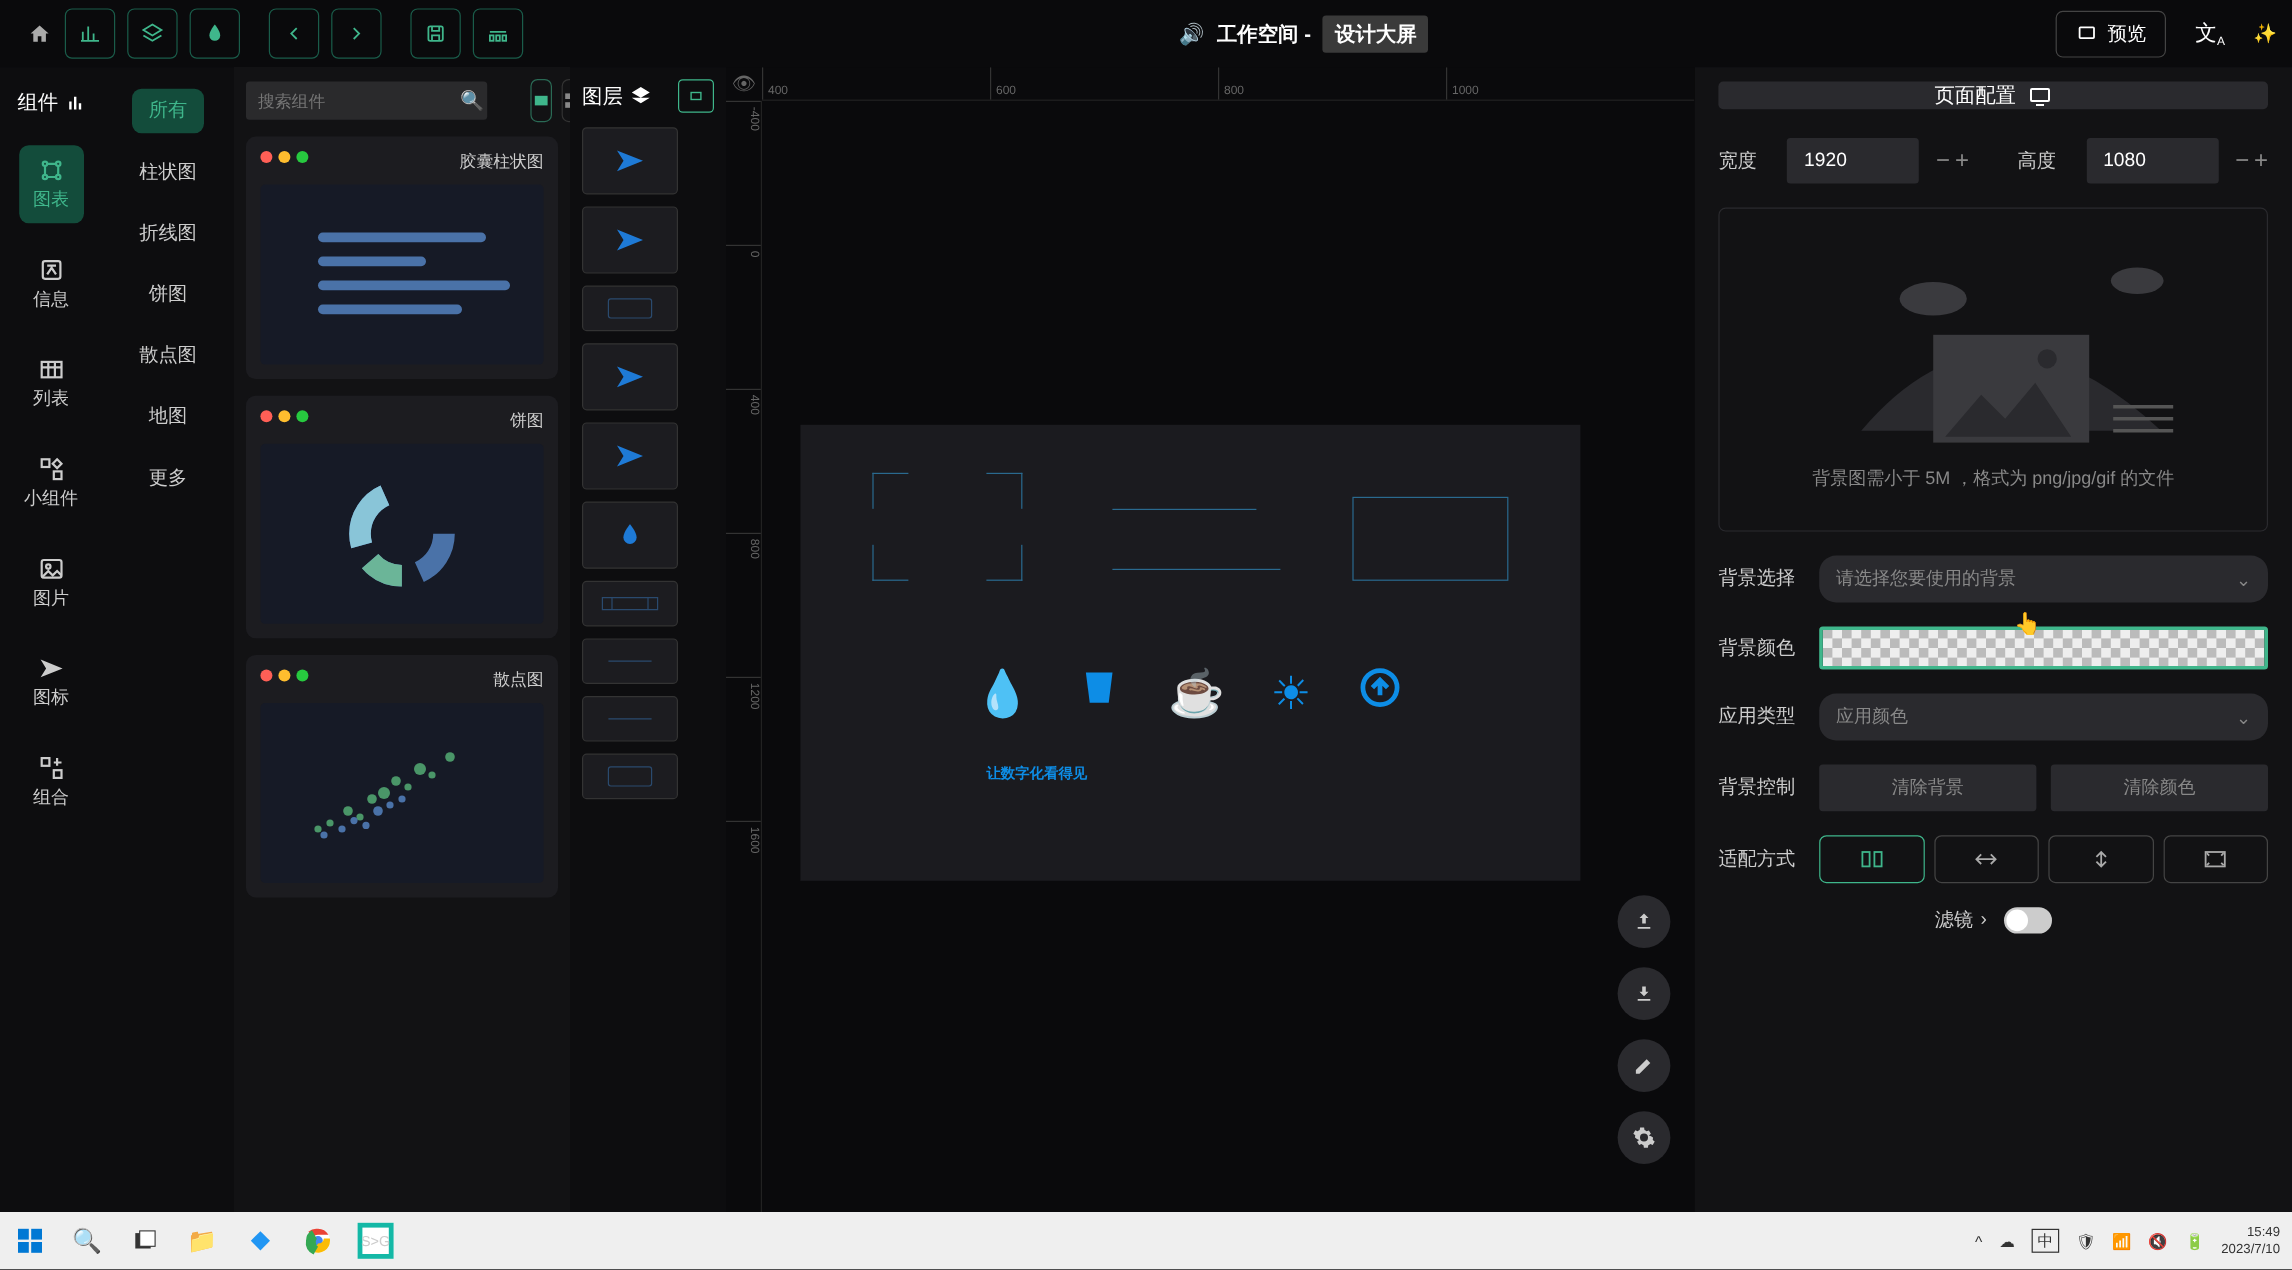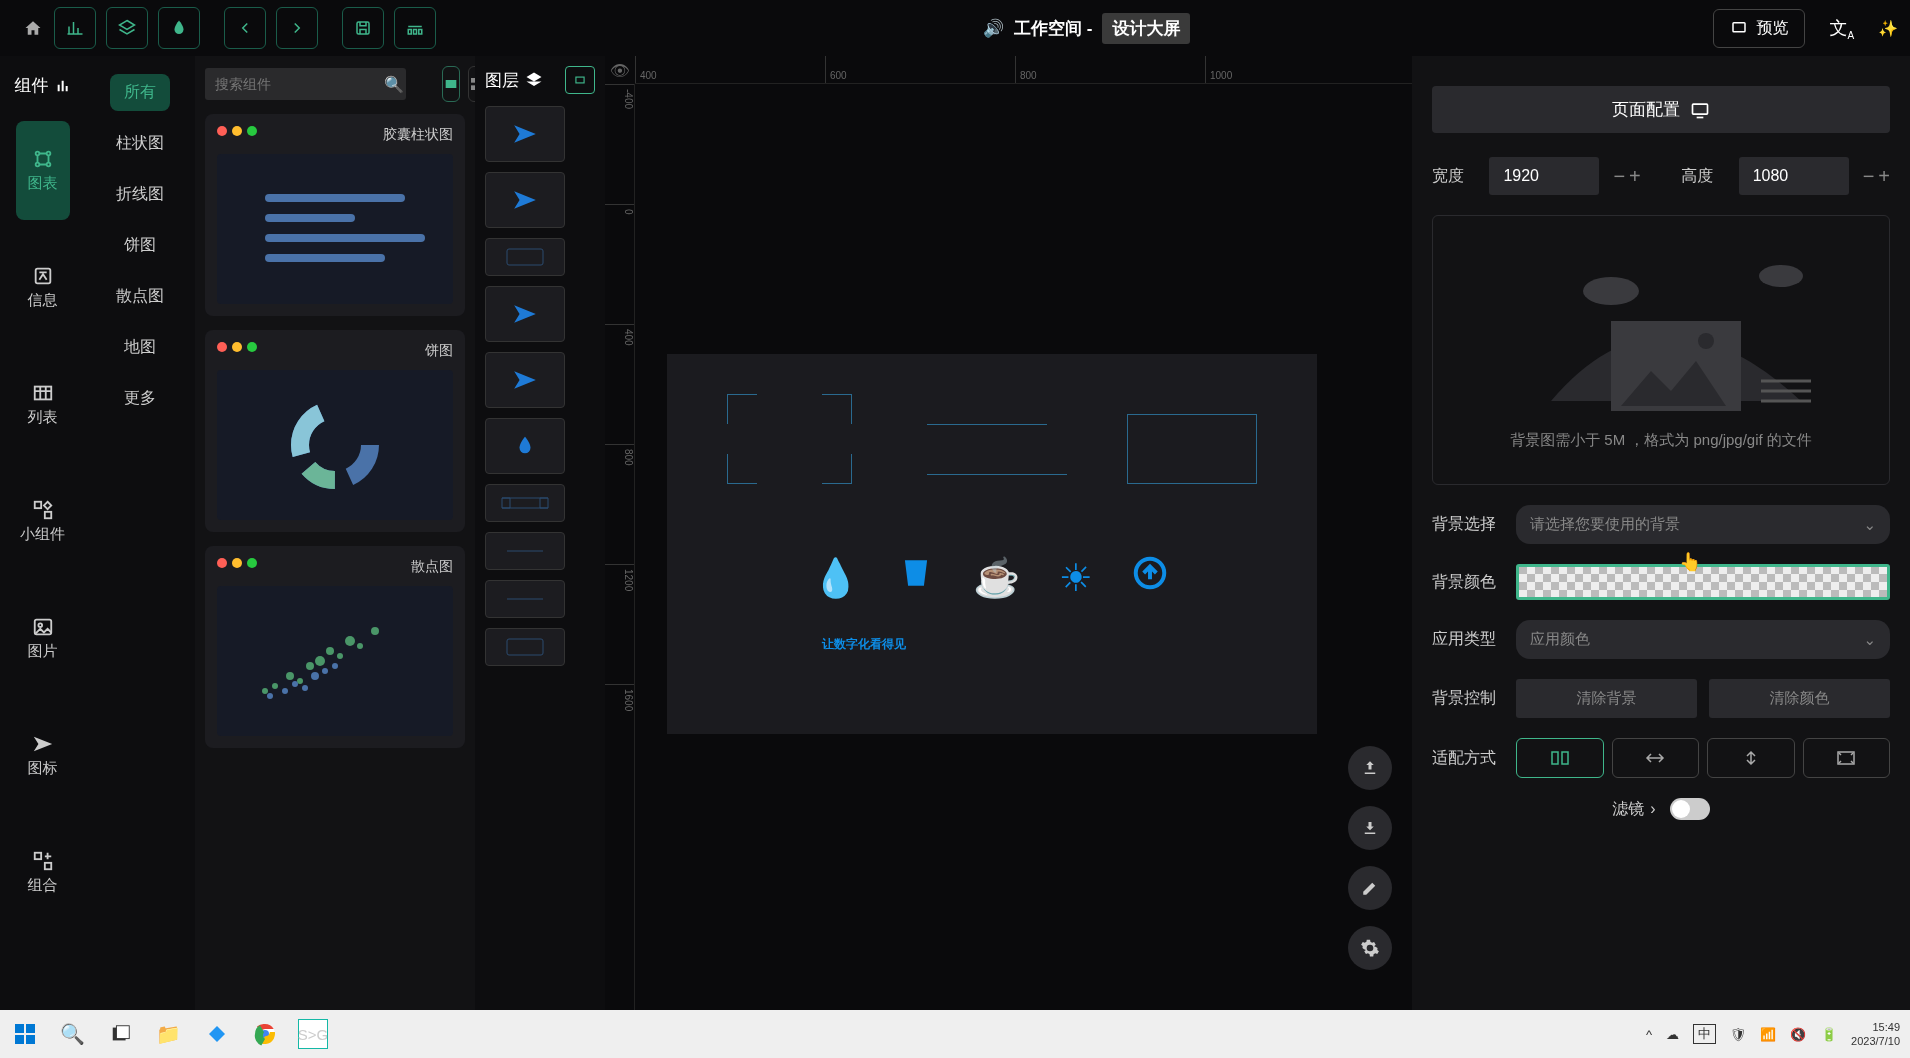--- a/index.html
+++ b/index.html
@@ -14,21 +14,21 @@
     .top-title { flex: 1; display: flex; justify-content: center; align-items: center; gap: 10px; font-size: 17px; font-weight: 600; }
     .top-title .badge { background: #3a3a3a; padding: 4px 10px; border-radius: 3px; color: #fff; }
     .top-title .ws { color: #fff; }
     .top-right { display: flex; align-items: center; gap: 24px; }
     .preview-btn { border: 1px solid #444; padding: 8px 16px; border-radius: 6px; display: flex; align-items: center; gap: 8px; cursor: pointer; font-size: 16px; color: #fff; }
     
     
     .main-area { display: flex; height: calc(100% - 56px - 48px); }
     .left-col { width: 85px; background: #0d0d0f; padding-top: 18px; display: flex; flex-direction: column; align-items: center; gap: 18px; }
     .left-col-head { font-size: 17px; color: #fff; display:flex; align-items:center; gap:6px; margin-bottom:6px;}
-    .left-cat { width: 54px; display: flex; flex-direction: column; align-items: center; gap: 4px; padding: 27px 4px; border-radius: 8px; cursor: pointer; font-size: 15px; }
+    .left-cat { width: 54px; display: flex; flex-direction: column; align-items: center; gap: 4px; padding: 10px 4px; border-radius: 8px; cursor: pointer; font-size: 15px; }
     .left-cat.active { background: #134c3b; color: #3fb68b; }
     .left-cat svg { width: 22px; height: 22px; }
     
     .sub-col { width: 110px; background: #0d0d0f; padding-top: 18px; display: flex; flex-direction: column; align-items: center; gap: 14px; }
     .sub-item { padding: 8px 14px; border-radius: 8px; font-size: 16px; cursor: pointer; }
     .sub-item.active { background: #134c3b; color: #3fb68b; }
     
     .comp-list { width: 280px; background: #121214; padding: 10px; overflow-y: auto; }
     .comp-search { display: flex; gap: 8px; margin-bottom: 12px; align-items: center; }
     .comp-search input { flex: 1; background: #2a2a2c; border: none; padding: 8px 10px; color: #999; border-radius: 3px; font-size: 14px; }
@@ -68,21 +68,21 @@
     .art-rect { position:absolute; top:60px; left:460px; width:130px; height:70px; border:1px solid #2a6a8f;}
     .icon-row { position:absolute; top:200px; left:145px; display:flex; gap:38px; align-items:center;}
     .icon-row .ic { font-size:38px; color:#0d8de6; }
     .art-text { position:absolute; top:282px; left:155px; font-size:12px; color:#0d8de6; font-weight:600;}
     
     .float-tools { position:absolute; right:20px; bottom:40px; display:flex; flex-direction:column; gap:16px;}
     .float-btn { width:44px; height:44px; background:#2a2a2e; border-radius:50%; display:flex;align-items:center;justify-content:center; color:#ccc; cursor:pointer;}
     
     
     .right-panel { width: 498px; background: #121214; padding: 12px 20px; overflow-y:auto;}
-    .right-tab { background: #2a2a2e; text-align: center; padding: 12px; font-size: 17px; border-radius:4px; display:flex; align-items:center; justify-content:center; gap:10px; margin-bottom:24px; color:#fff;margin-top:18px;}
+    .right-tab { background: #2a2a2e; text-align: center; padding: 0; font-size: 17px; border-radius:4px; display:flex; align-items:center; justify-content:center; gap:10px; margin-bottom:24px; color:#fff;}
     .prop-row { display:flex; align-items:center; gap:14px; margin-bottom:20px; }
     .prop-row .lbl { font-size:16px; color:#ccc; width:70px;}
     .prop-row input[type=text] { background:#2a2a2e; border:none; padding:10px 14px; color:#fff; width:110px; font-size:16px; border-radius:3px;}
     .stepper { display:flex; gap:4px; color:#888; font-size:20px;}
     .bg-upload { height:270px; border:1px solid #2a2a2e; border-radius:6px; margin-bottom:20px; display:flex; flex-direction:column; align-items:center; justify-content:center; gap:20px; position:relative;}
     .bg-placeholder-svg { color:#3a3a3e;}
     .bg-hint { font-size:15px; color:#888;}
     .prop-row .select { flex:1; background:#2a2a2e; padding:10px 14px; border-radius:14px; display:flex; justify-content:space-between; align-items:center; color:#888; font-size:15px;}
     .color-swatch { flex:1; height:36px; border:3px solid #3fb68b; border-radius:3px; background: repeating-conic-gradient(#bbb 0% 25%, #eee 0% 50%) 50% / 16px 16px; position:relative;}
     .cursor-hand { position:absolute; top:-16px; left:160px; font-size:18px; color:#fff;}
@@ -597,21 +597,21 @@
       </div>
     <div class="tb-icon">
         <svg width="24" height="24" viewBox="0 0 24 24">
           <circle cx="12" cy="12" r="10" fill="#fff"></circle>
           <circle cx="12" cy="12" r="4" fill="#4285f4"></circle>
           <path d="M12 2a10 10 0 018.7 5H12a5 5 0 00-4.3 2.5L4 4.5A10 10 0 0112 2z" fill="#ea4335"></path>
           <path d="M22 12a10 10 0 01-14 9.2l4-7a5 5 0 004.9-4.2h5A10 10 0 0122 12z" fill="#fbbc05"></path>
           <path d="M2 12a10 10 0 015-8.7l4 7A5 5 0 0012 17l-3.7 6.4A10 10 0 012 12z" fill="#34a853"></path>
         </svg>
       </div>
-    <div class="tb-icon" style="border:1px solid #14b8a6; padding:2px; font-size:15px; background:#fff;">S&gt;G</div>
+    <div class="tb-icon" style="border:4px solid #14b8a6; padding:2px; font-size:12px; background:#fff;">S&gt;G</div>
   </div>
   <div class="tb-right">
     <span>^</span>
     <span>☁</span>
     <span style="border:1px solid #333; padding:0 4px;">中</span>
     <span>🛡</span>
     <span>📶</span>
     <span>🔇</span>
     <span>🔋</span>
     <div class="tb-time">

